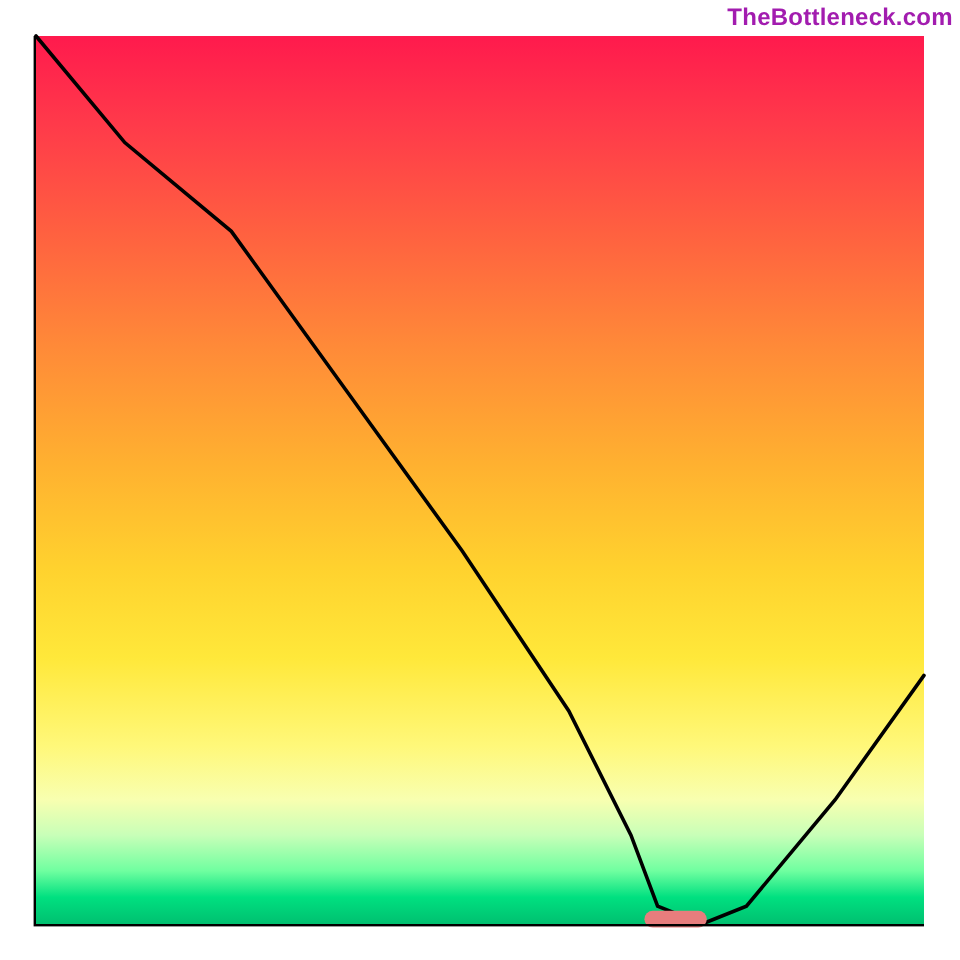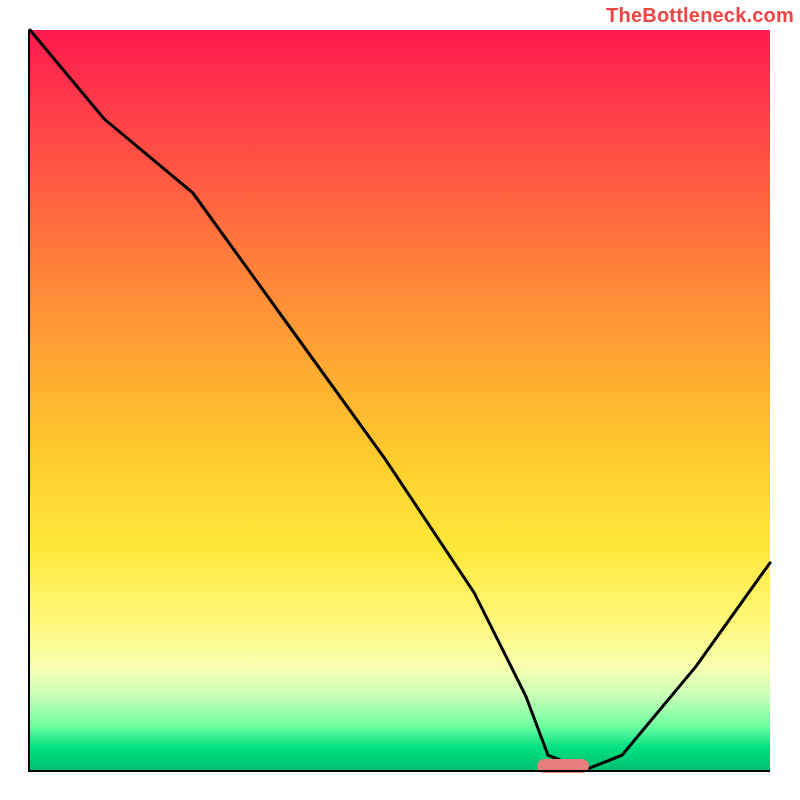--- a/index.html
+++ b/index.html
@@ -72,21 +72,21 @@
     width: 52px;
     background: #e87d7d;
     border-radius: 7px;
     transform: translate(-50%, -50%);
   }
   .watermark {
     position: absolute;
     top: 4px;
     right: 6px;
     font: 600 20px -apple-system, Segoe UI, Helvetica, Arial, sans-serif;
-    color: #ef4444;
+    color: #a21caf;
     letter-spacing: 0.2px;
   }
 </style>
 </head>
 <body>
 
 <div class="canvas">
 
   <div class="watermark">TheBottleneck.com</div>
 

